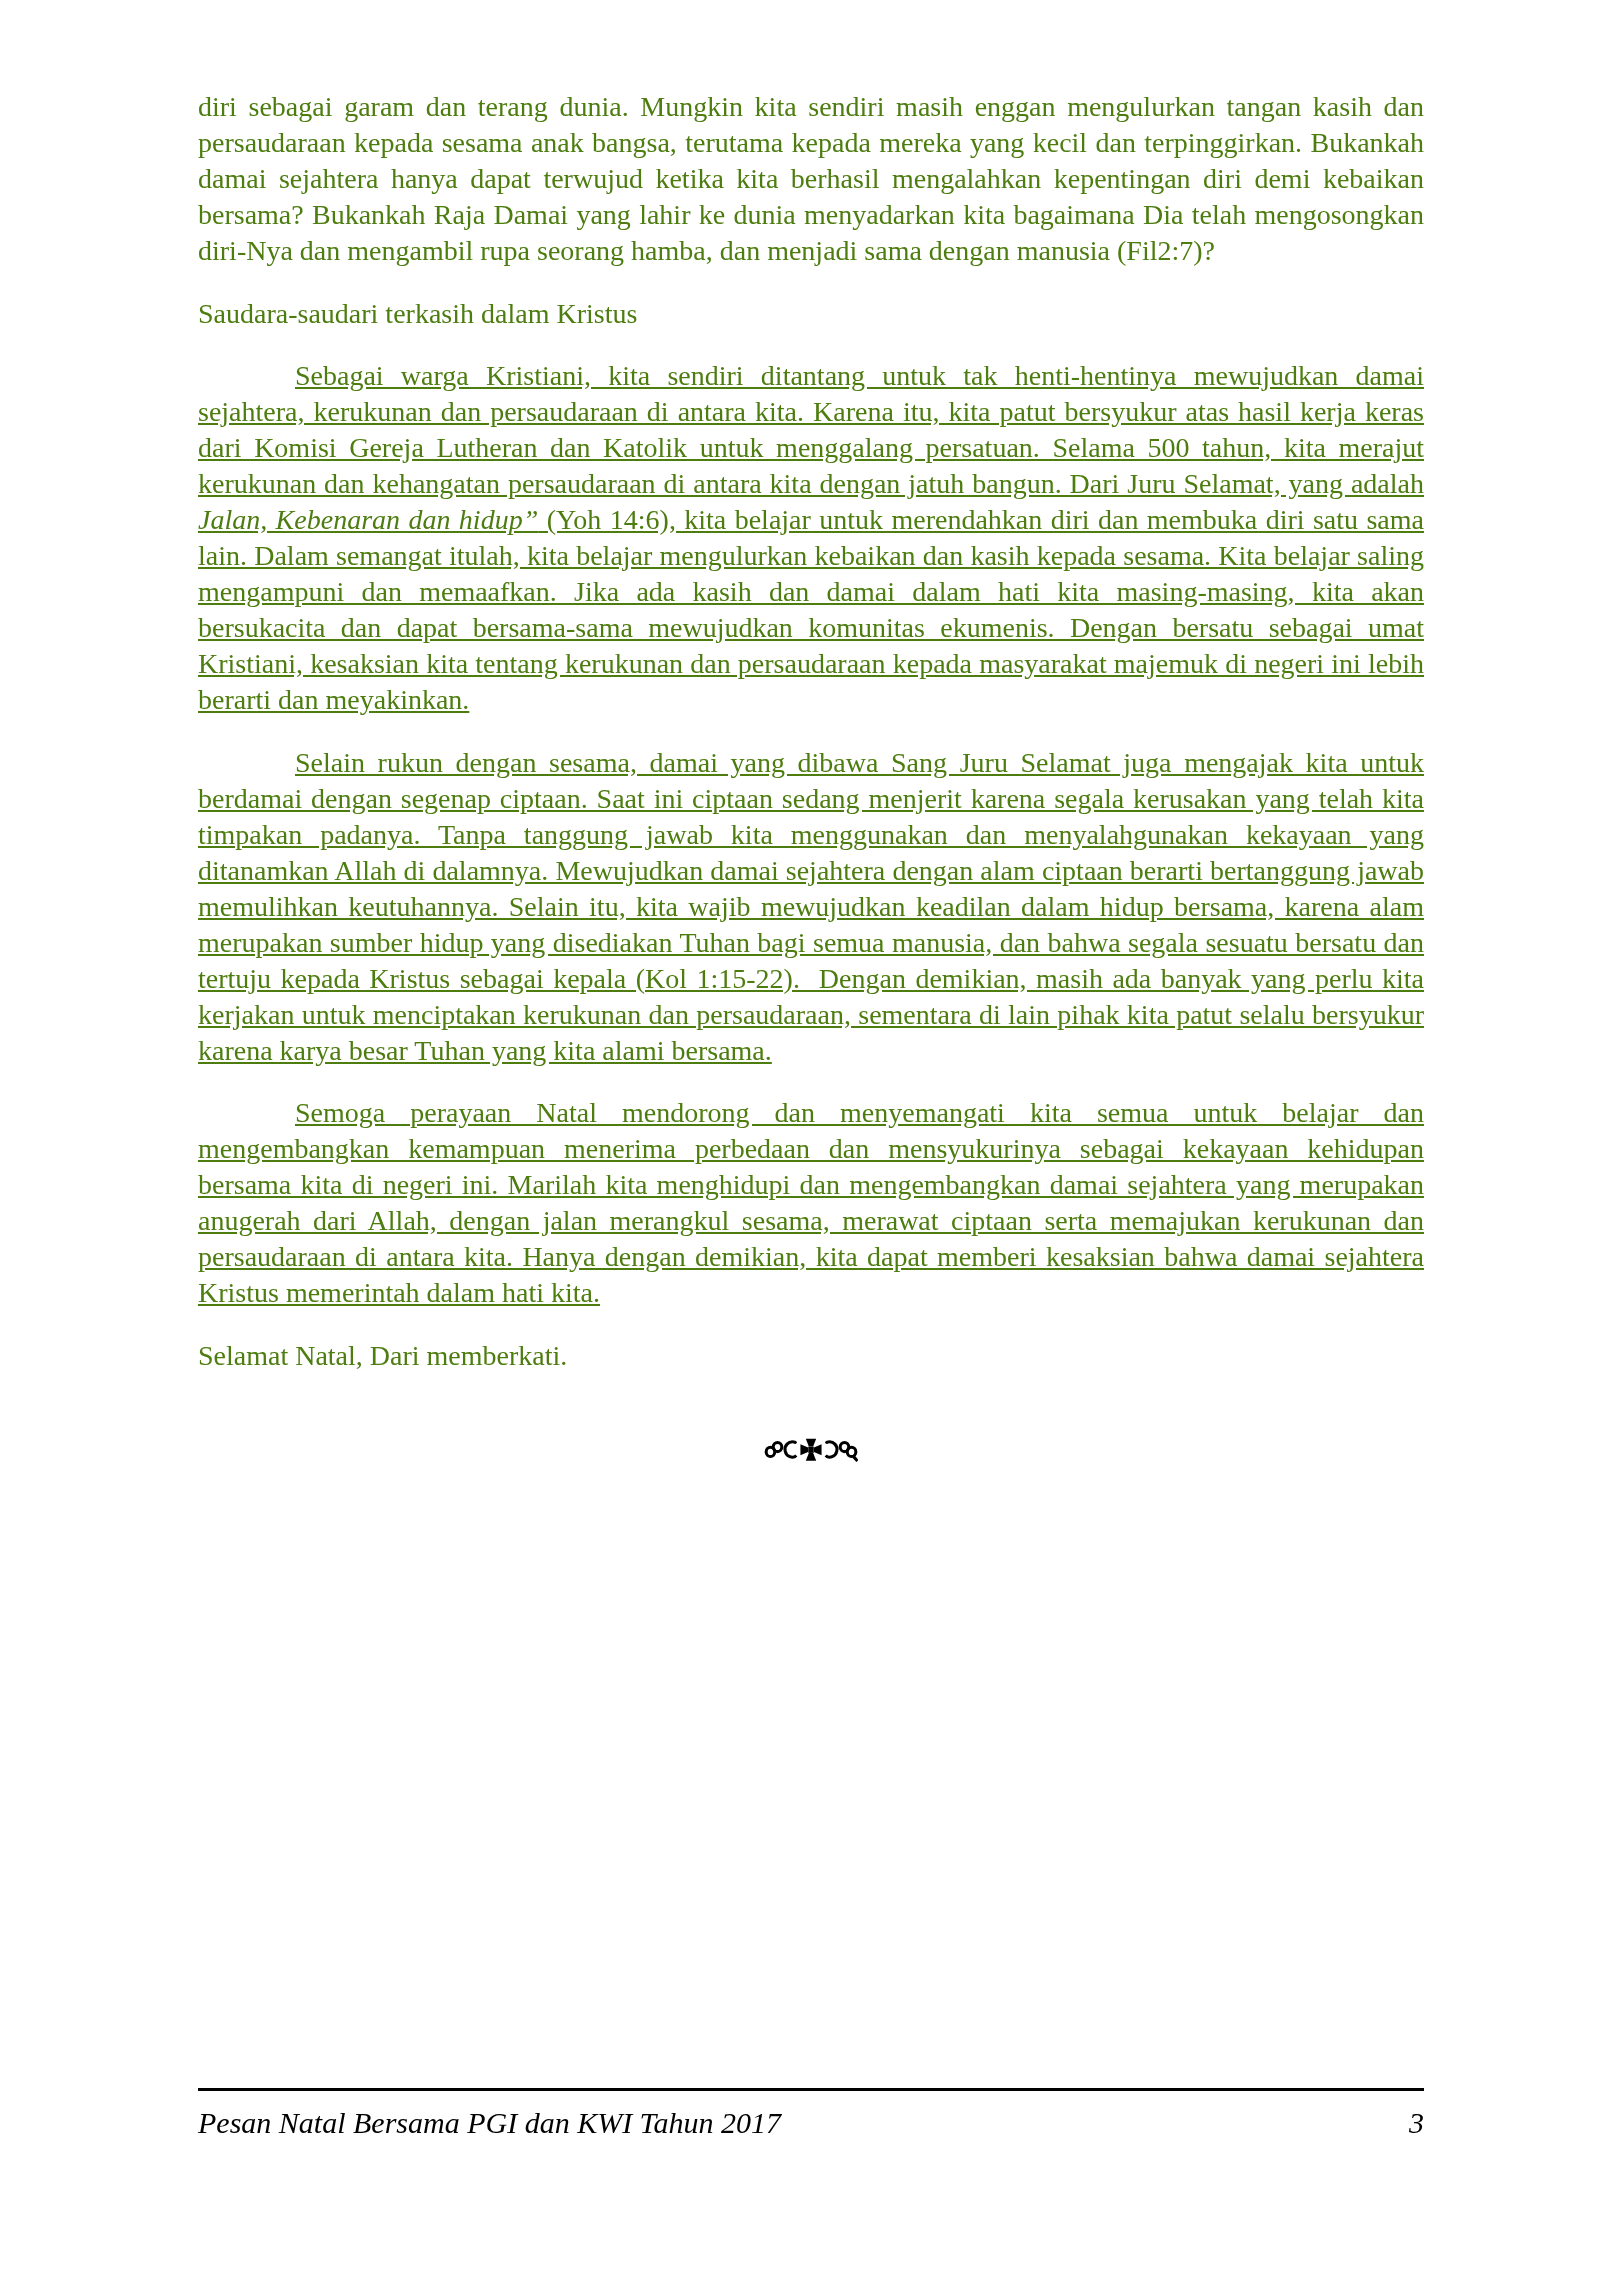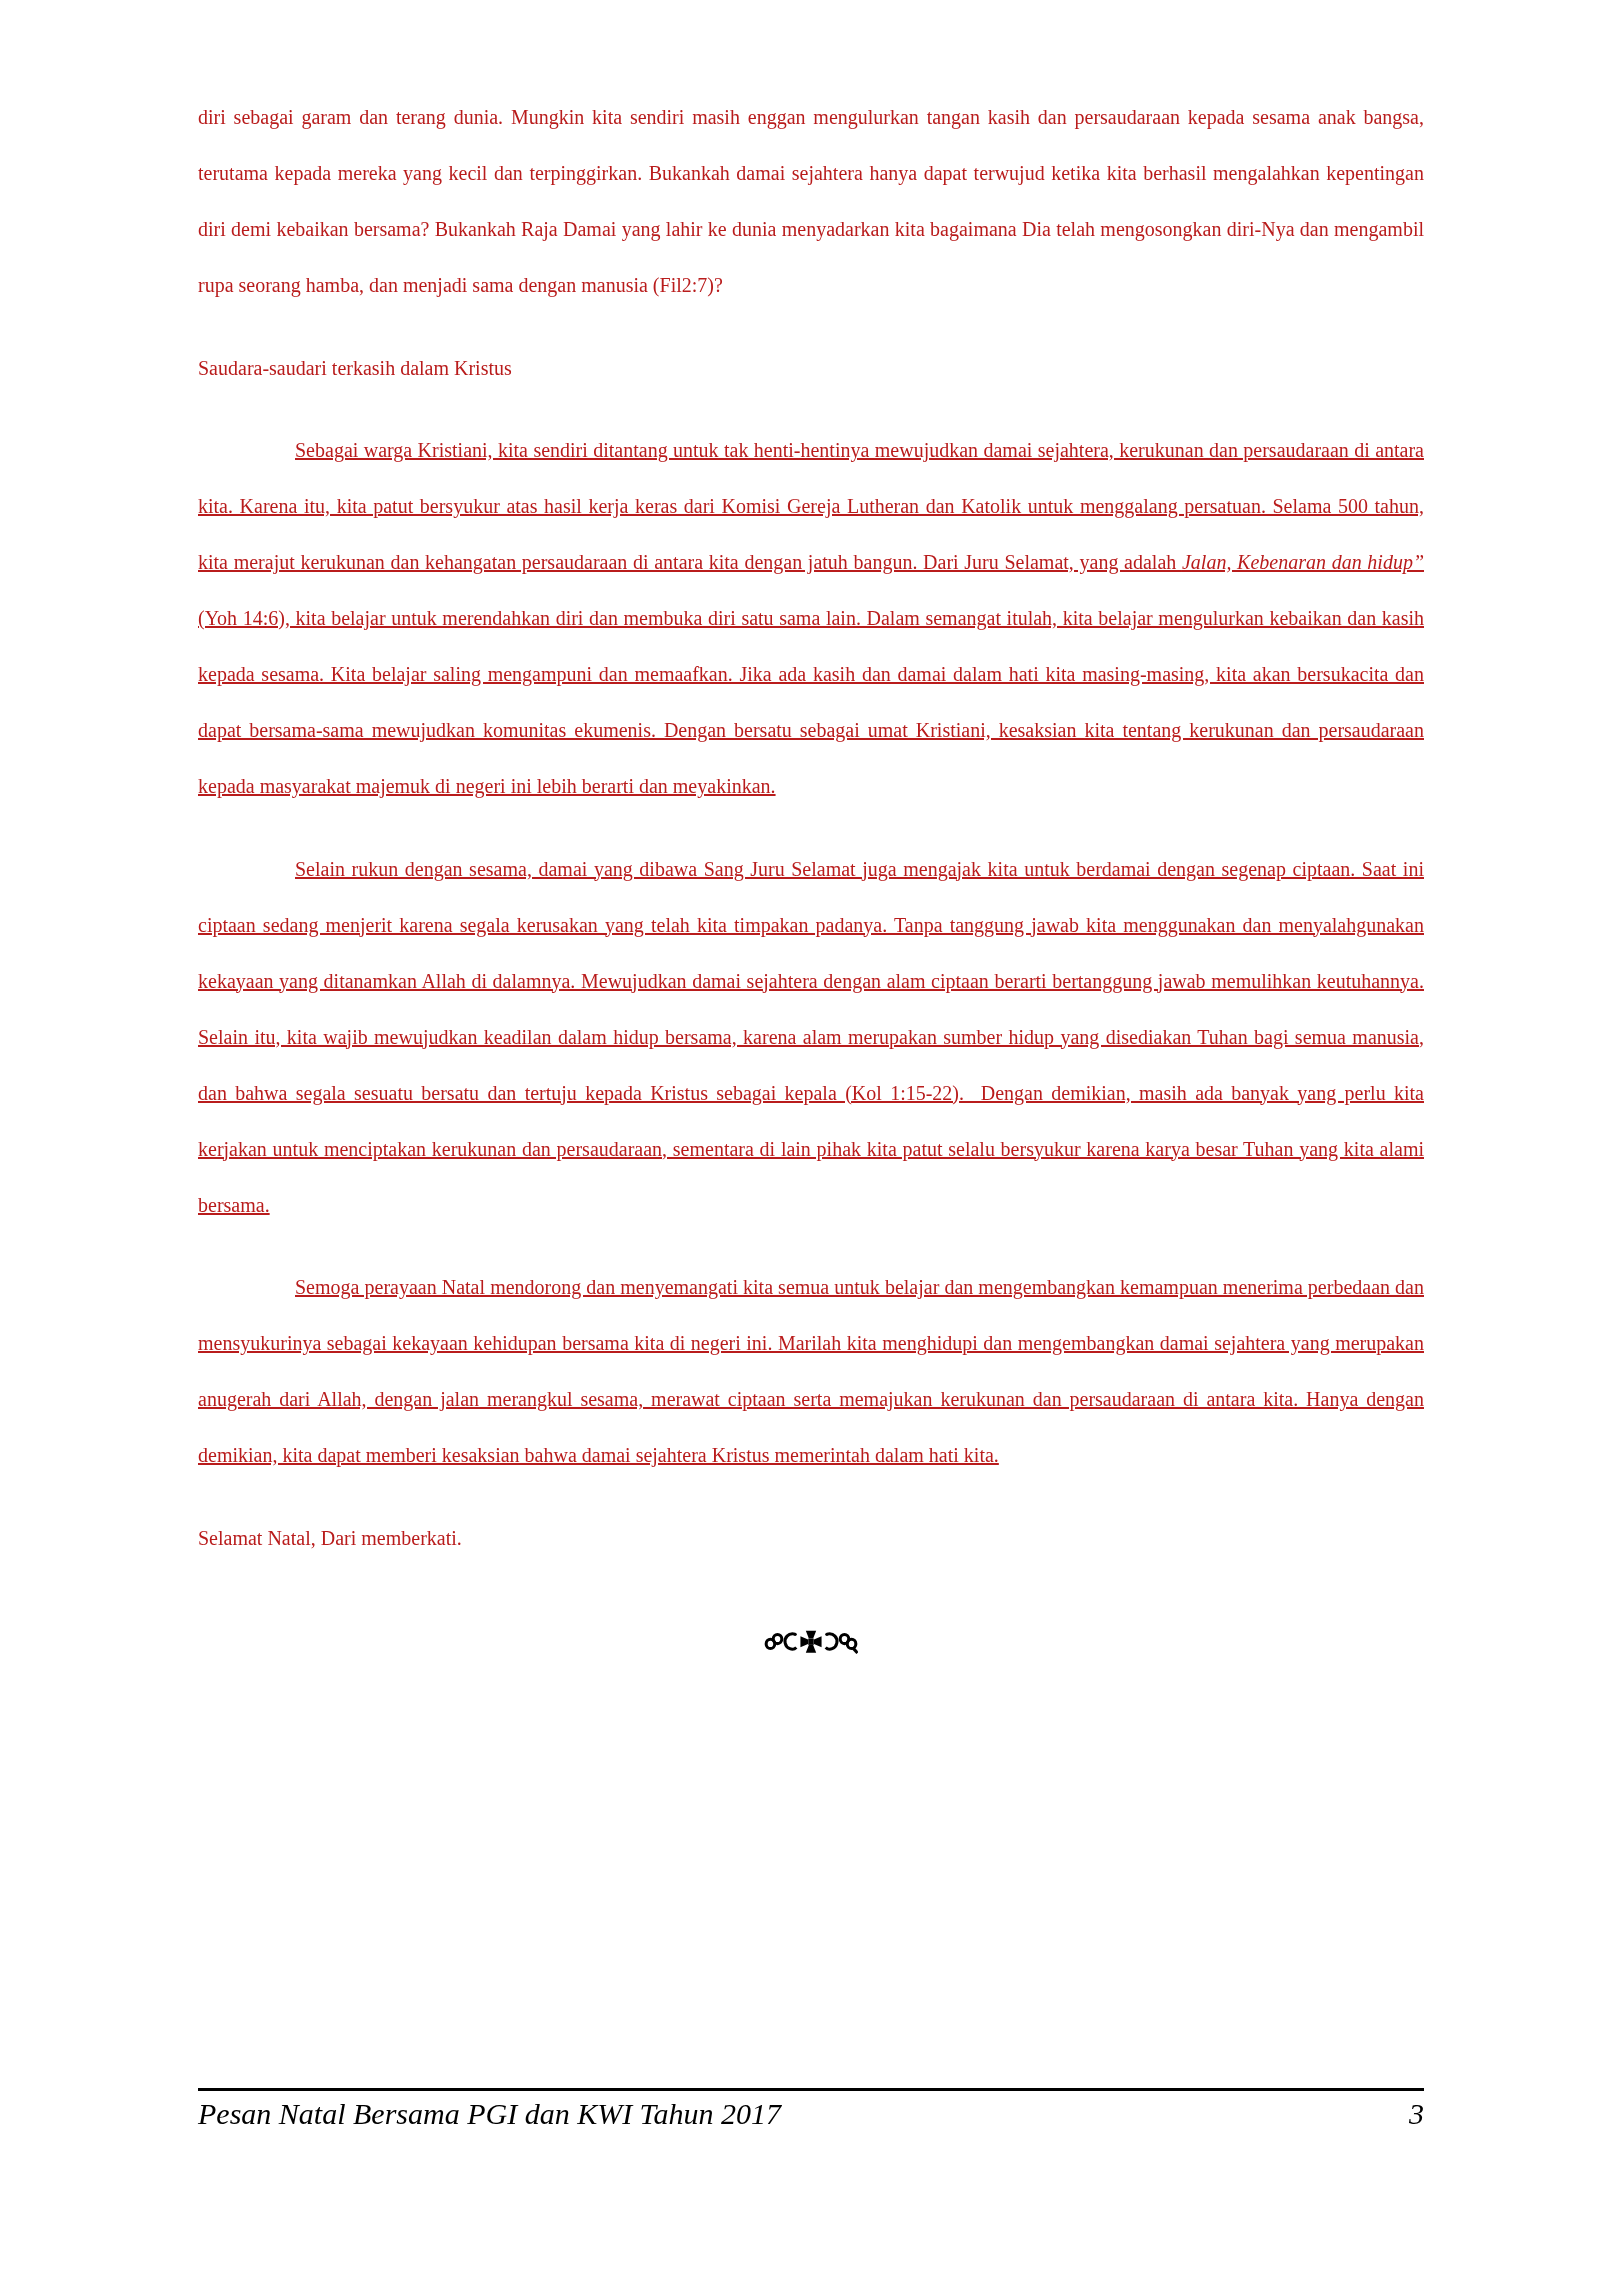--- a/index.html
+++ b/index.html
@@ -17,24 +17,24 @@
     overflow: hidden;
   }
   .content {
     position: absolute;
     left: 198px;
     top: 89px;
     width: 1226px;
   }
   .body-p {
     margin: 0 0 26.5px 0;
-    font-size: 20px;
-    line-height: 56px;
+    font-size: 28px;
+    line-height: 36px;
     text-align: justify;
-    color: #b91c1c;
+    color: #4d7c0f;
   }
   .body-p.indent { text-indent: 97px; text-decoration: underline; }
   .body-p.left   { text-align: left; margin-top: 16px; }
   .it { font-style: italic; }
   .ornament {
     margin-top: 63px;
     text-align: center;
     line-height: 0;
   }
   .ornament svg { display: inline-block; }
@@ -42,21 +42,21 @@
     position: absolute;
     left: 198px;
     top: 2088px;
     width: 1226px;
     border-top: 3.9px solid #000000;
   }
   .footer-row {
     display: flex;
     justify-content: space-between;
     align-items: baseline;
-    padding-top: 4px;
+    padding-top: 13px;
     font-size: 30px;
     line-height: 37px;
     font-style: italic;
     color: #000000;
   }
 </style>
 </head>
 <body>
 
 <div class="page">

